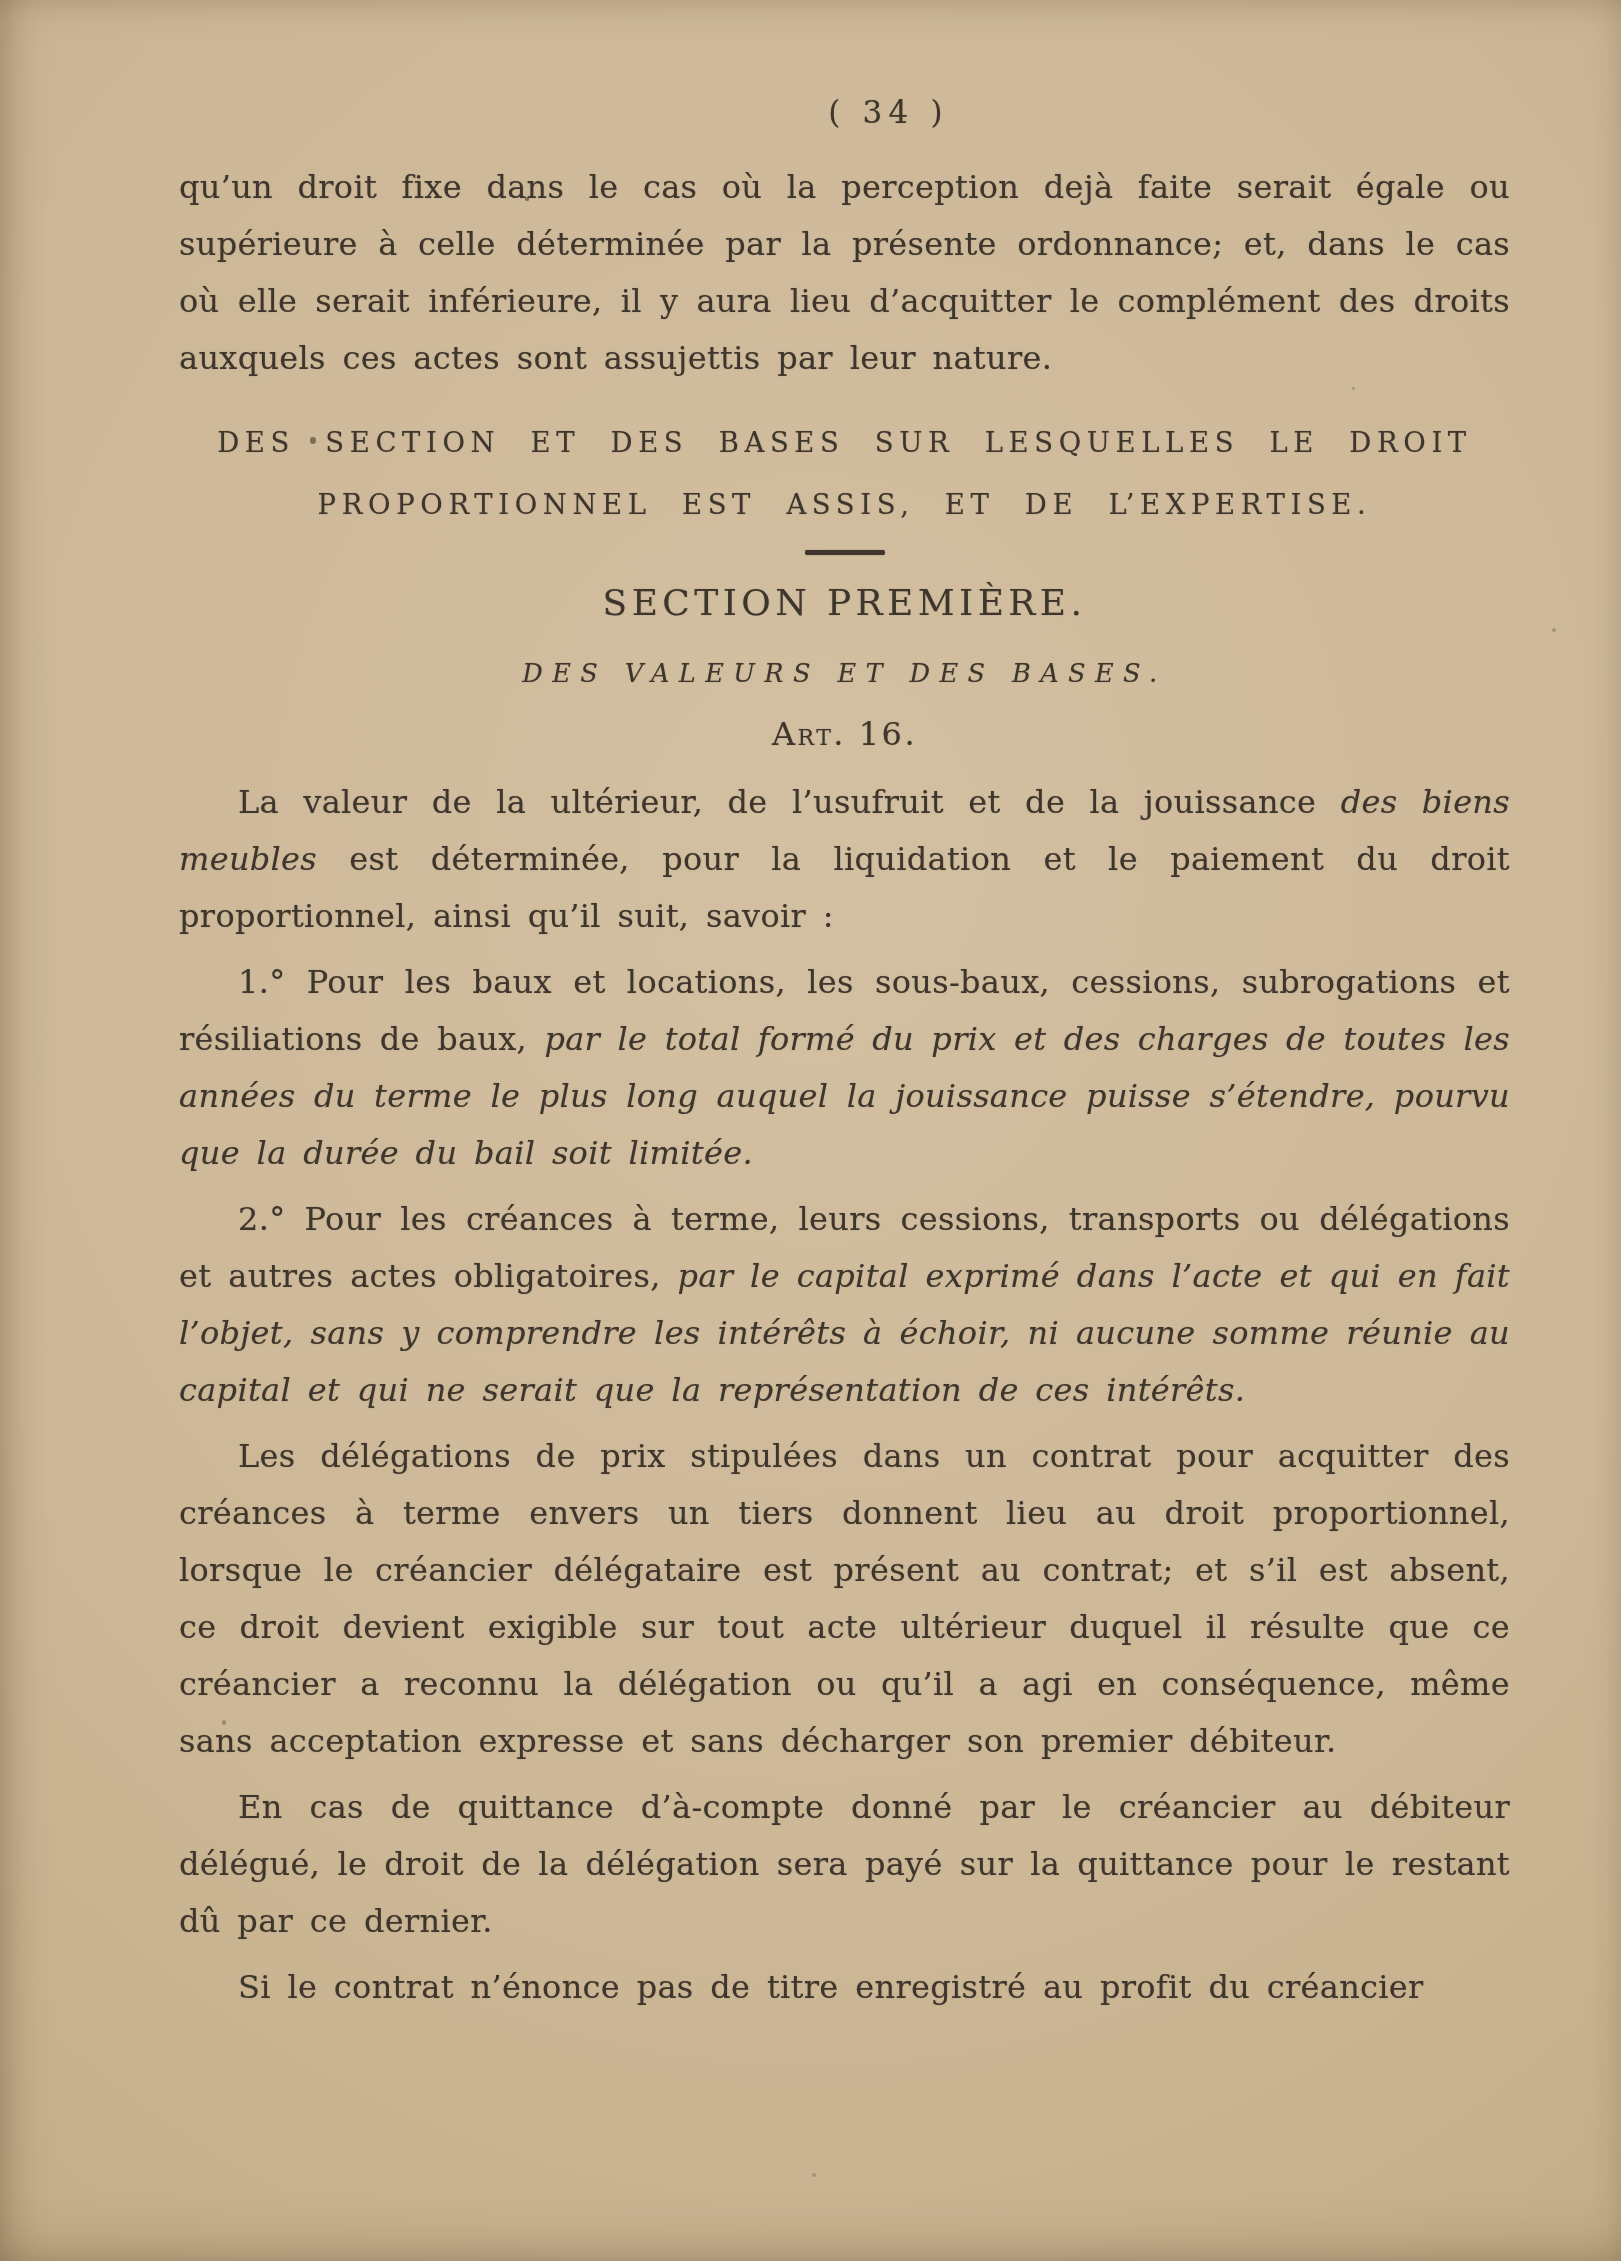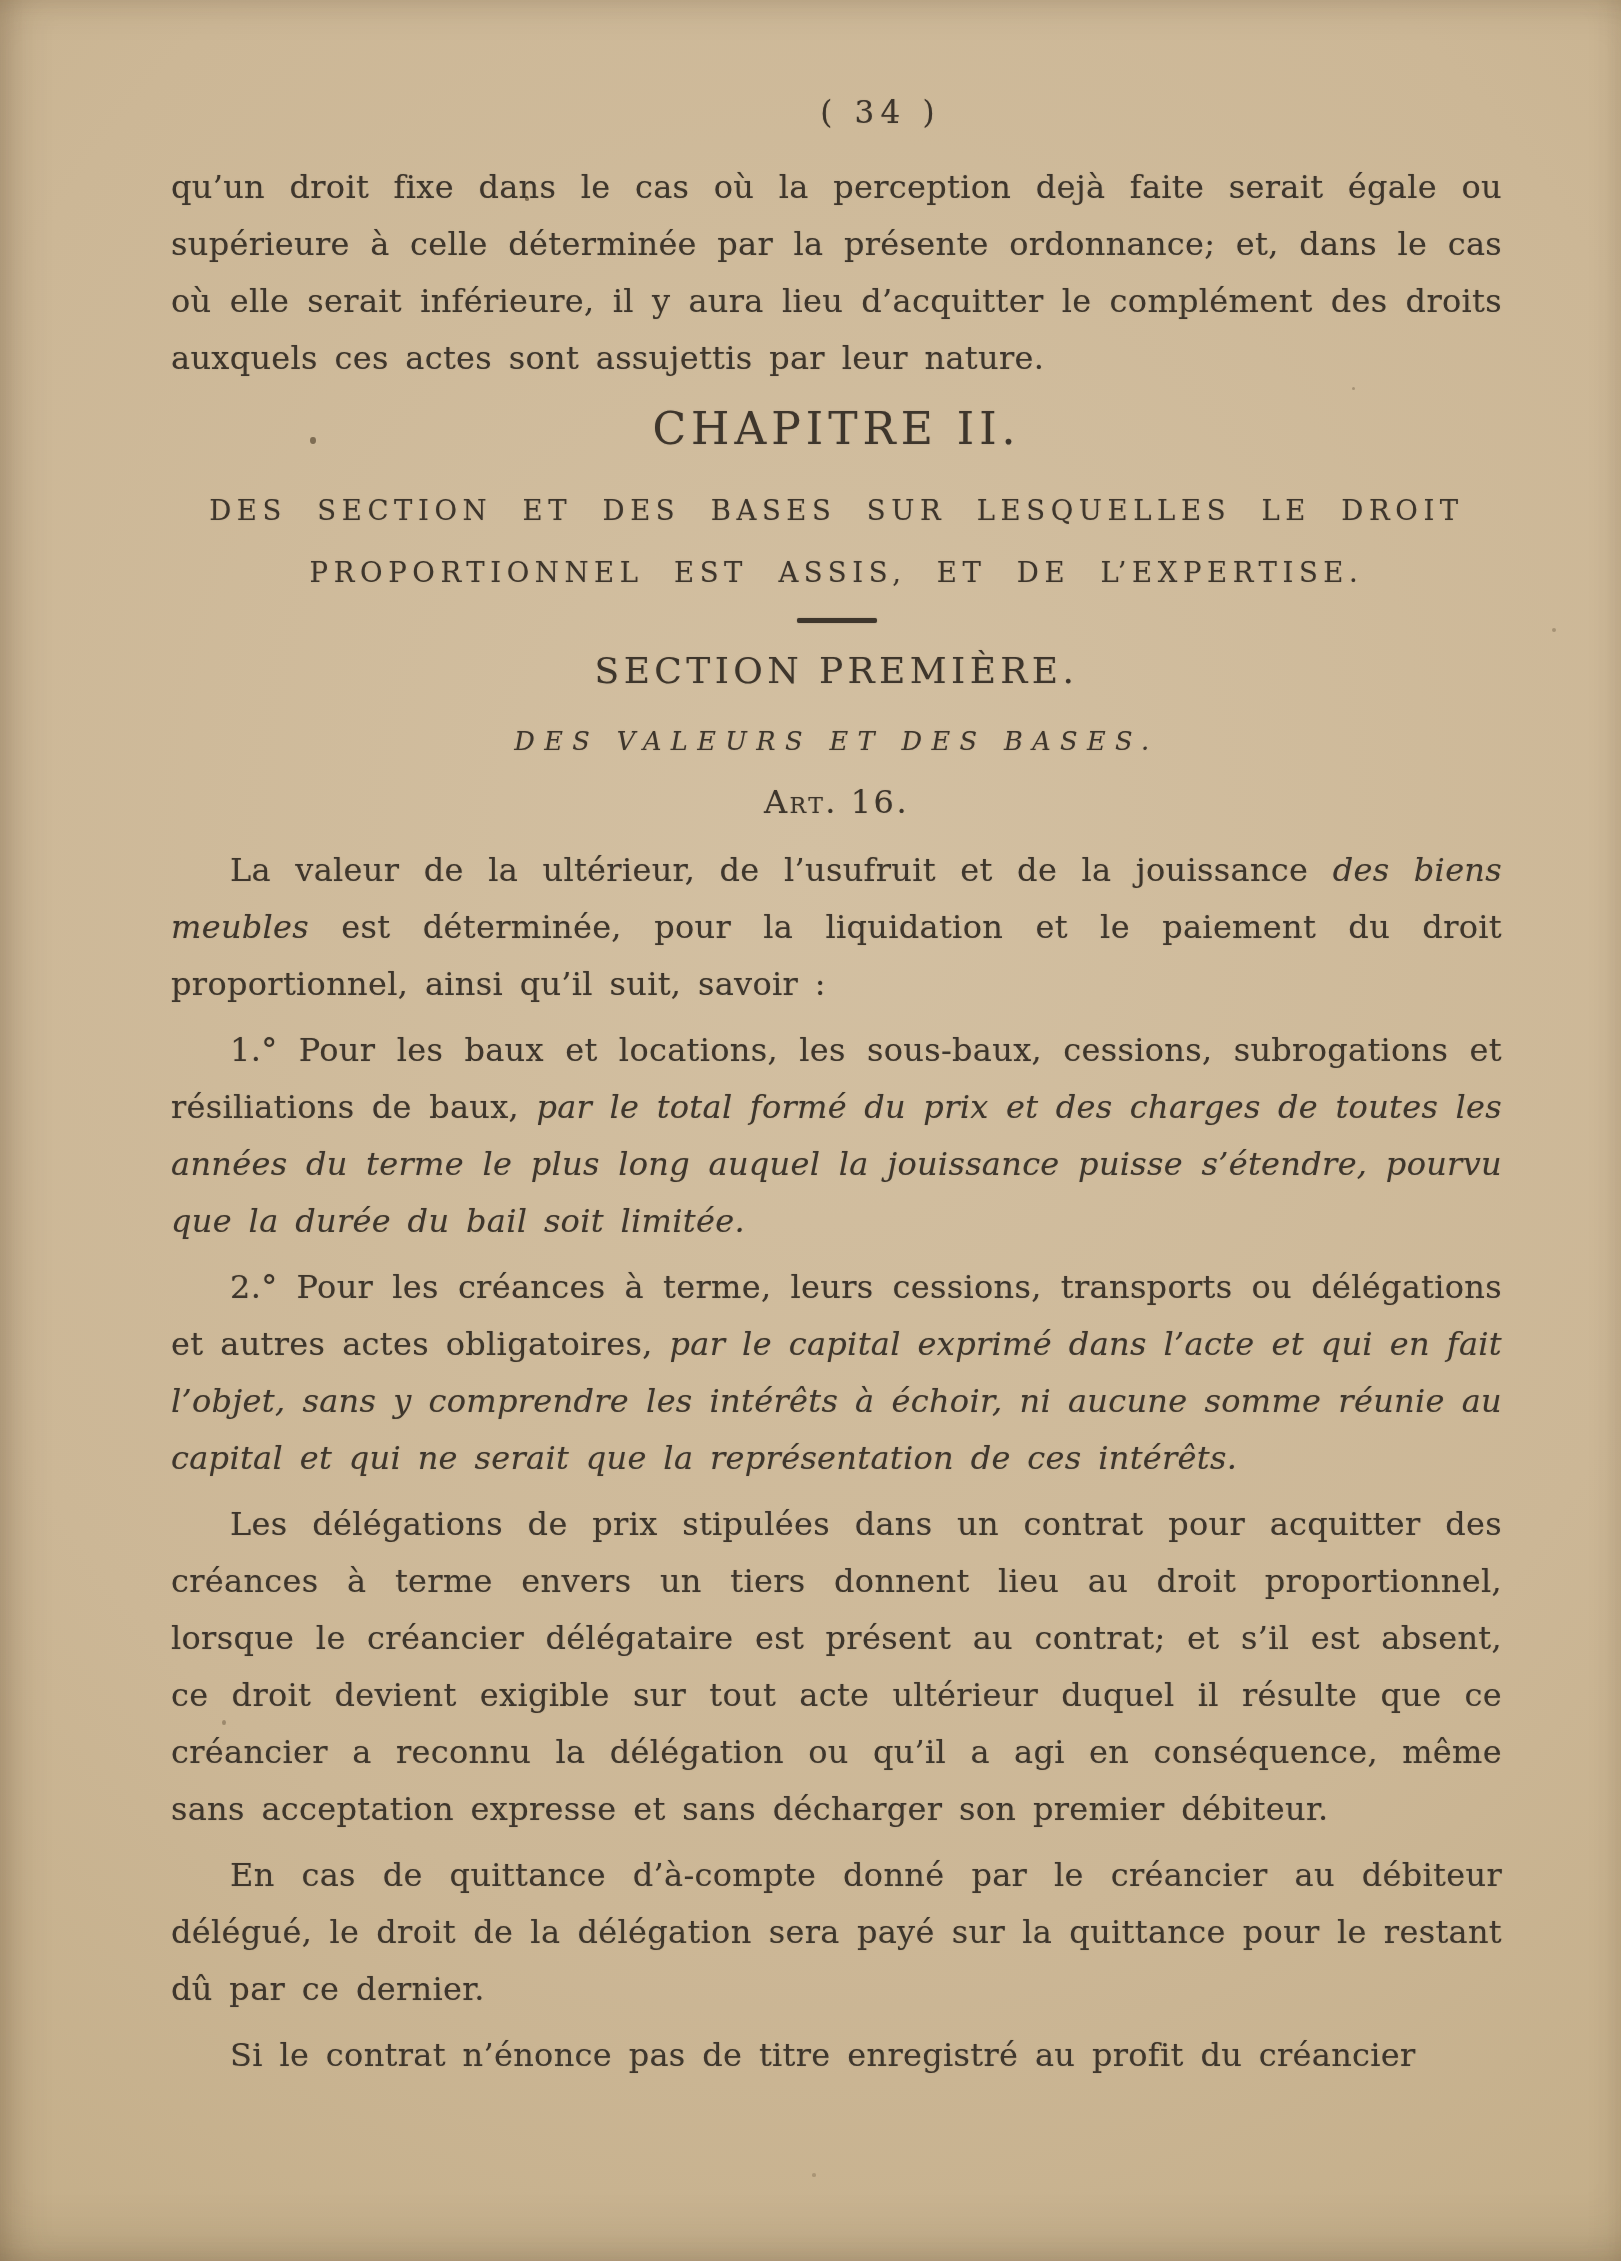--- a/index.html
+++ b/index.html
@@ -13,21 +13,21 @@
     background:
       radial-gradient(120% 100% at 50% 38%, #d3c0a2 0%, #ccb796 48%, #c0aa83 86%, #b29b74 100%);
     box-shadow:
       inset 28px 0 44px -22px rgba(70,48,22,.30),
       inset -19px 0 37px -22px rgba(70,48,22,.16),
       inset 0 -44px 56px -34px rgba(70,48,22,.22),
       inset 0 28px 44px -28px rgba(70,48,22,.14);
   }
   .content {
     position: absolute;
-    left: 162px; top: 0;
+    left: 170px; top: 0;
     width: 1349px;
     color: var(--ink, #3e362c);
   }
   .soft { text-shadow: 0 0 1.2px rgba(62,54,44,.32); }
 
   .page-number {
     margin-top: 94px;
     text-align: center;
     position: relative; left: 44px;
     font-size: 31px; line-height: 37px;
@@ -117,21 +117,20 @@
   <span class="speck s4"></span>
   <span class="speck s5"></span>
   <span class="speck s6"></span>
 
   <div class="content">
 
     <div class="page-number soft">( 34 )</div>
 
     <p class="body cont soft"><span>qu’un droit fixe dans le cas où la perception dejà faite serait égale ou supérieure à celle déterminée par la présente ordonnance; et, dans le cas où elle serait inférieure, il y aura lieu d’acquitter le complément des droits auxquels ces actes sont assujettis par leur nature.</span></p>
 
-    <h1 class="chapter soft">CHAPITRE II.</h1>
 
     <div class="chapter-sub soft">
       <div class="line">DES SECTION ET DES BASES SUR LESQUELLES LE DROIT</div>
       <div class="line">PROPORTIONNEL EST ASSIS, ET DE L’EXPERTISE.</div>
     </div>
 
     <div class="rule"></div>
 
     <h2 class="section soft">SECTION PREMIÈRE.</h2>
 

